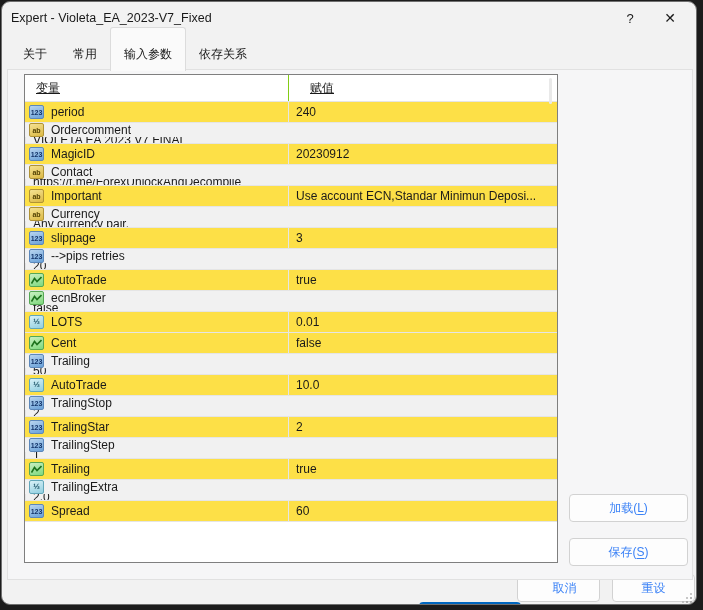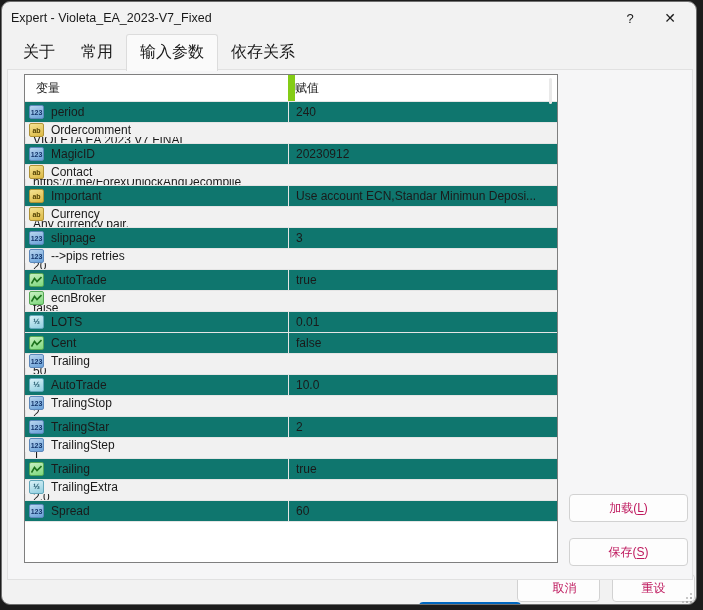--- a/index.html
+++ b/index.html
@@ -15,51 +15,51 @@
   
   .titlebar { position:absolute; left:0; top:0; right:0; height:32px; display:flex; align-items:center;justify-content:center; }
   .titlebar .title { padding-left:9px; font-size:12.5px; color:#191919; }
   .titlebar .spacer { flex:1; }
   .cap-btn { width:40px; height:30px; display:flex; align-items:center; justify-content:center;
              font-size:13px; color:#1a1a1a; cursor:default; }
   .cap-btn.close { margin-right:6px; font-size:14px; }
 
   
   .tabstrip { position:absolute; left:8px; top:38px; height:30px; display:flex; align-items:flex-end; z-index:3; }
-  .tab { padding:5px 13px 7px 13px; font-size:16px; color:#1a1a1a; white-space:nowrap; }
+  .tab { padding:5px 13px 7px 13px; font-size:12px; color:#1a1a1a; white-space:nowrap; }
   .tab.selected { background:#fafafa; border:1px solid #dcdcdc; border-bottom:none;
-                  border-radius:3px 3px 0 0; padding:7px 13px 8px 13px; margin-bottom:-1px; }
+                  border-radius:3px 3px 0 0; padding:18px 13px 8px 13px; margin-bottom:-1px; }
 
   
   .tabpage { position:absolute; left:5px; top:67px; width:686px; height:511px;
              background:#f6f6f7; border:1px solid #e1e1e1; z-index:2; }
 
   
   .ptable { position:absolute; left:16px; top:4px; width:534px; height:489px;
             background:#ffffff; border:1px solid #7f7f7f; overflow:hidden; font-size:12px; }
-  .phead { display:flex; height:27px; align-items:center; border-bottom:1px solid #e5e5e5; background:#fff; }
+  .phead { display:flex; height:27px; align-items:center; border-bottom:1px solid #e5e5e5; background:#fff;text-decoration:underline; }
   .phead .hvar { width:263px; padding-left:11px; }
-  .phead .hval { flex:1; padding-left:0; border-left:7px solid #84cc16; align-self:stretch; display:flex; align-items:center; }
-  .row { display:flex; height:21px; align-items:stretch; border-bottom:1px solid #e5e5e5; background:#0f766e; }
+  .phead .hval { flex:1; padding-left:21px; border-left:1px solid #84cc16; align-self:stretch; display:flex; align-items:center; }
+  .row { display:flex; height:21px; align-items:stretch; border-bottom:1px solid #e5e5e5; background:#fde047; }
   .row.alt { background:#f1f1f1;flex-direction:column; }
   .pname { width:263px; display:flex; align-items:center; padding-left:4px; overflow:hidden; white-space:nowrap; }
   .pvalue { flex:1; display:flex; align-items:center; padding-left:7px; border-left:1px solid #e5e5e5;
             overflow:hidden; white-space:nowrap; }
   .icon { width:15px; height:14px; margin-right:7px; flex:0 0 15px; border-radius:2px;
           display:inline-flex; align-items:center; justify-content:center;
           font-size:7px; font-weight:bold; line-height:1; }
   .icon-int    { background:linear-gradient(160deg,#b9d5ef 0%,#68a0d8 100%); border:1px solid #5c88bb; color:#14356a; }
   .icon-string { background:linear-gradient(160deg,#f4e292 0%,#dcb945 100%); border:1px solid #b09335; color:#544305; }
   .icon-bool   { background:linear-gradient(160deg,#c9f0c1 0%,#7ed87e 100%); border:1px solid #55a855; }
   .icon-double { background:linear-gradient(160deg,#d8f1f7 0%,#92cfe0 100%); border:1px solid #62a7ba; color:#134a5d; font-size:8px; }
   .scroll-hint { position:absolute; right:5px; top:3px; width:3px; height:26px; background:#e9e9e9; border-radius:2px; }
 
   
   .btn { position:absolute; background:#fdfdfd; border:1px solid #d2d2d2; border-radius:4px;
-         font-size:12px; color:#be185d; display:flex; align-items:center; justify-content:center;
+         font-size:12px; color:#3b82f6; display:flex; align-items:center; justify-content:center;
          font-family:inherit; cursor:default; }
   .btn.default { border:2px solid #0067c0; }
   .btn-load { left:561px; top:424px; width:119px; height:28px; }
   .btn-save { left:561px; top:468px; width:119px; height:28px;justify-content:center; }
   .btn-ok     { left:417px; top:572px; width:102px; height:28px;margin-top:28px; }
   .btn-cancel { left:515px; top:572px; width:83px; height:28px;padding-left:12px; }
   .btn-reset  { left:610px; top:572px; width:83px; height:28px; }
   .mnemonic { text-decoration:underline; text-underline-offset:2px; }
 
   .grip { position:absolute; right:3px; bottom:3px; width:11px; height:11px; }

